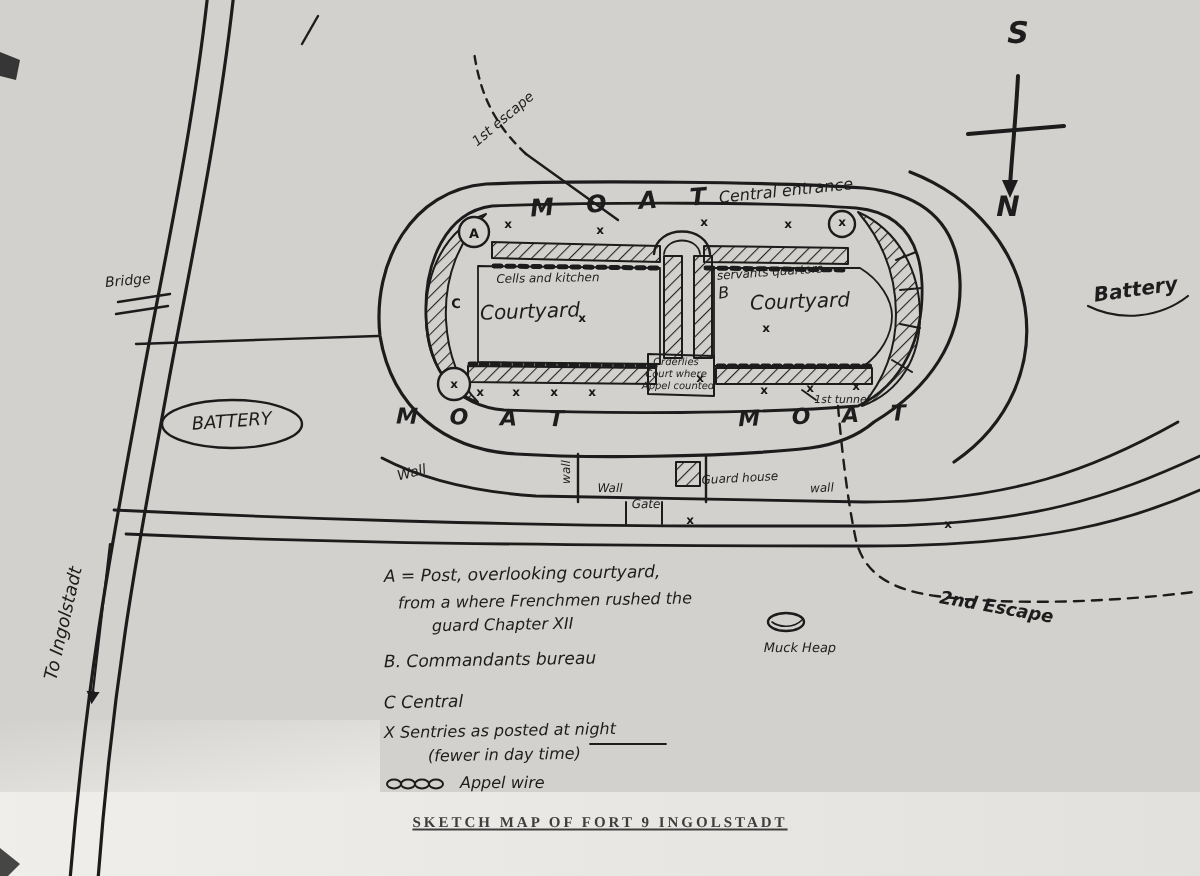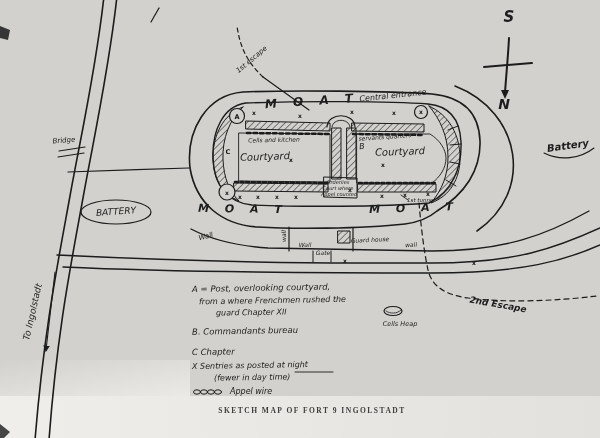--- a/index.html
+++ b/index.html
@@ -159,30 +159,30 @@
       <div class="label handb" style="left: 568px; top: 146px; font-size: 10px; transform: translate(-50%, -50%) rotate(-8deg);">Battery</div>
       <div class="label hand" style="left: 64px; top: 141px; font-size: 7px; transform: translate(-50%, -50%) rotate(-5deg);">Bridge</div>
       <div class="label hand" style="left: 33px; top: 312px; font-size: 9px; transform: translate(-50%, -50%) rotate(-77deg);">To Ingolstadt</div>
       <div class="label hand" style="left: 206px; top: 237px; font-size: 7px; transform: translate(-50%, -50%) rotate(-14deg);">Wall</div>
       <div class="label hand" style="left: 284px; top: 236px; font-size: 6px; transform: translate(-50%, -50%) rotate(-90deg);">wall</div>
       <div class="label hand" style="left: 305px; top: 245px; font-size: 6px; transform: translate(-50%, -50%) rotate(0deg);">Wall</div>
       <div class="label hand" style="left: 323px; top: 253px; font-size: 6px; transform: translate(-50%, -50%) rotate(0deg);">Gate</div>
       <div class="label hand" style="left: 370px; top: 240px; font-size: 6px; transform: translate(-50%, -50%) rotate(-3deg);">Guard house</div>
       <div class="label hand" style="left: 411px; top: 245px; font-size: 6px; transform: translate(-50%, -50%) rotate(-3deg);">wall</div>
       <div class="label handb" style="left: 498px; top: 305px; font-size: 9px; transform: translate(-50%, -50%) rotate(10deg);">2nd Escape</div>
-      <div class="label hand" style="left: 400px; top: 324px; font-size: 6.5px; transform: translate(-50%, -50%) rotate(0deg);">Cells Heap</div>
+      <div class="label hand" style="left: 400px; top: 324px; font-size: 6.5px; transform: translate(-50%, -50%) rotate(0deg);">Muck Heap</div>
       <div class="label hand" style="left: 192px; top: 288px; font-size: 8.5px; transform: translate(0px, -50%) rotate(-1deg);">A = Post, overlooking courtyard,</div>
       <div class="label hand" style="left: 199px; top: 301px; font-size: 8px; transform: translate(0px, -50%) rotate(-1deg);">from a where Frenchmen rushed the</div>
       <div class="label hand" style="left: 216px; top: 313px; font-size: 8px; transform: translate(0px, -50%) rotate(-1deg);">guard    Chapter XII</div>
       <div class="label hand" style="left: 192px; top: 331px; font-size: 8.5px; transform: translate(0px, -50%) rotate(-1deg);">B. Commandants bureau</div>
-      <div class="label hand" style="left: 192px; top: 352px; font-size: 8.5px; transform: translate(0px, -50%) rotate(-1deg);">C   Chapter</div>
+      <div class="label hand" style="left: 192px; top: 352px; font-size: 8.5px; transform: translate(0px, -50%) rotate(-1deg);">C   Central</div>
       <div class="label hand" style="left: 192px; top: 366px; font-size: 8px; transform: translate(0px, -50%) rotate(-1deg);">X   Sentries as posted at night</div>
       <div class="label hand" style="left: 214px; top: 378px; font-size: 8px; transform: translate(0px, -50%) rotate(-1deg);">(fewer in day time)</div>
       <div class="label hand" style="left: 230px; top: 392px; font-size: 8px; transform: translate(0px, -50%) rotate(0deg);">Appel wire</div>
-      <div class="label print" style="left: 312px; top: 411px; font-size: 7.5px; transform: translate(-50%, -50%) rotate(0deg);">SKETCH MAP OF FORT 9 INGOLSTADT</div>
+      <div class="label print" style="left: 300px; top: 411px; font-size: 7.5px; transform: translate(-50%, -50%) rotate(0deg); text-decoration: underline;">SKETCH MAP OF FORT 9 INGOLSTADT</div>
       <div class="mark" style="left: 237px; top: 117px; font-size: 6.5px;">A</div>
       <div class="mark" style="left: 254px; top: 113px; font-size: 6px;">x</div>
       <div class="mark" style="left: 300px; top: 116px; font-size: 6px;">x</div>
       <div class="mark" style="left: 352px; top: 112px; font-size: 6px;">x</div>
       <div class="mark" style="left: 394px; top: 113px; font-size: 6px;">x</div>
       <div class="mark" style="left: 421px; top: 112px; font-size: 6px;">x</div>
       <div class="mark" style="left: 228px; top: 152px; font-size: 6.5px;">C</div>
       <div class="mark" style="left: 291px; top: 160px; font-size: 6px;">x</div>
       <div class="mark" style="left: 383px; top: 165px; font-size: 6px;">x</div>
       <div class="mark" style="left: 240px; top: 197px; font-size: 6px;">x</div>

